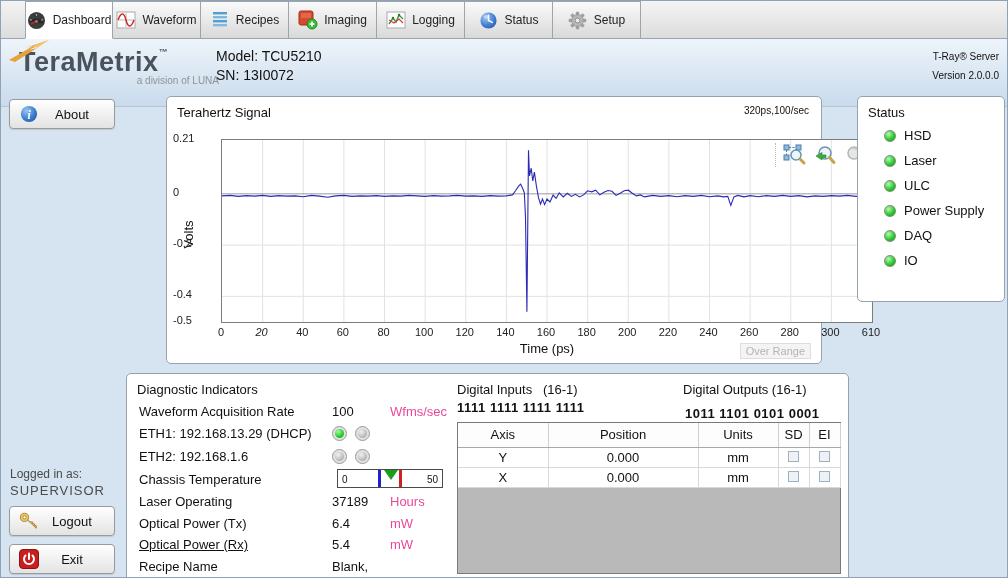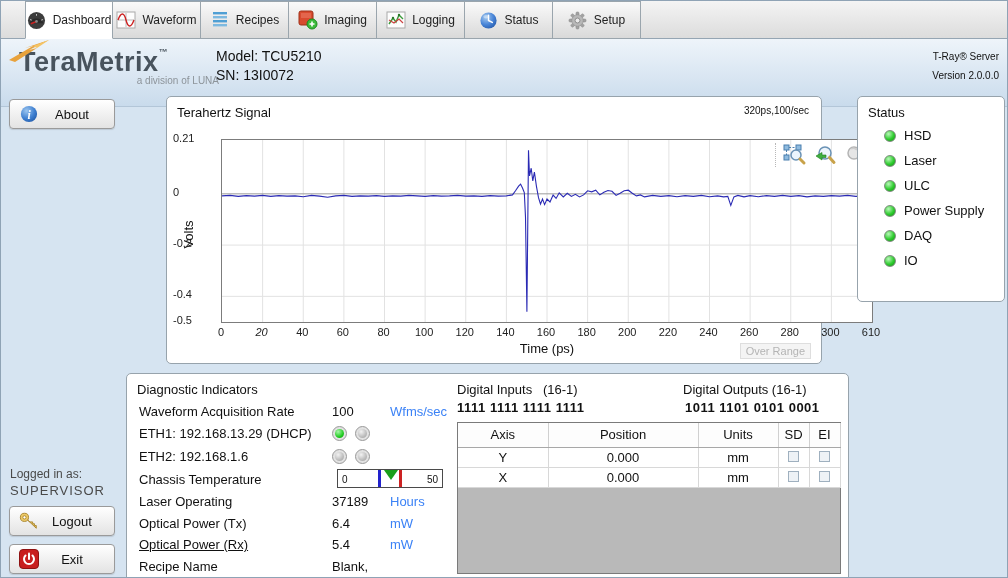--- a/index.html
+++ b/index.html
@@ -58,21 +58,21 @@
   #status-list { position:absolute; left:10px; top:26px; right:6px; }
   #status-items .st-row { padding-left:16px; }
   .st-label { font-size:13px; color:#111; }
   .led { width:12px; height:12px; border-radius:50%; flex:none; }
   .led.green { background:radial-gradient(circle at 35% 30%, #b9f7b9, #2ecc2e 55%, #0f8f0f); border:1px solid #7d8d7d; }
 
   
   .bottom-panel { left:125px; top:372px; width:723px; height:210px; }
   .diag-label { position:absolute; left:12px; font-size:13px; color:#111; }
   .diag-val { position:absolute; left:205px; font-size:13px; color:#111; }
-  .diag-unit { position:absolute; left:263px; font-size:13px; color:#3b82f6; }
+  .diag-unit { position:absolute; left:263px; font-size:13px; color:#ec4899; }
   .ledpair { position:absolute; left:205px; display:flex; gap:8px; }
   .ring { width:15px; height:15px; border-radius:50%; border:1px solid #9a9a9a; background:#e2e2e2;
     display:flex; align-items:center; justify-content:center; }
   .dot { width:9px; height:9px; border-radius:50%; }
   .dot.green { background:radial-gradient(circle at 35% 30%, #a8f5a8, #22cc22 60%, #0c8c0c); }
   .dot.gray { background:radial-gradient(circle at 35% 30%, #f2f2f2, #bdbdbd 60%, #9c9c9c); }
 
   .gauge { position:absolute; left:210px; width:106px; height:19px; border:1px solid #4a4a4a; background:#fff; }
   .gauge .gmin { position:absolute; left:4px; top:4px; font-size:10px; color:#111; }
   .gauge .gmax { position:absolute; right:4px; top:4px; font-size:10px; color:#111; }
@@ -392,21 +392,21 @@
     <div class="diag-unit" style="top:163px;">mW</div>
 
     <div class="diag-label" style="top:185px;">Recipe Name</div>
     <div class="diag-val" style="top:185px;">Blank,</div>
 
     <div class="dig-title" style="left:330px; top:8px;">
       <span>Digital Inputs</span>&nbsp;&nbsp;&nbsp;<span>(16-1)</span>
     </div>
     <div class="dig-val" style="left:330px; top:26px;">1111 1111 1111 1111</div>
     <div class="dig-title" style="left:556px; top:8px;">Digital Outputs (16-1)</div>
-    <div class="dig-val" style="left:558px; top:26px;">1011 1101 0101 0001</div>
+    <div class="dig-val" style="left:558px; top:32px;">1011 1101 0101 0001</div>
 
     <div class="axis-table-wrap">
       <table class="axis-table">
         <colgroup>
             <col style="width:90px">
             <col style="width:150px">
             <col style="width:80px">
             <col style="width:31px">
             <col style="width:31px">
           </colgroup>

